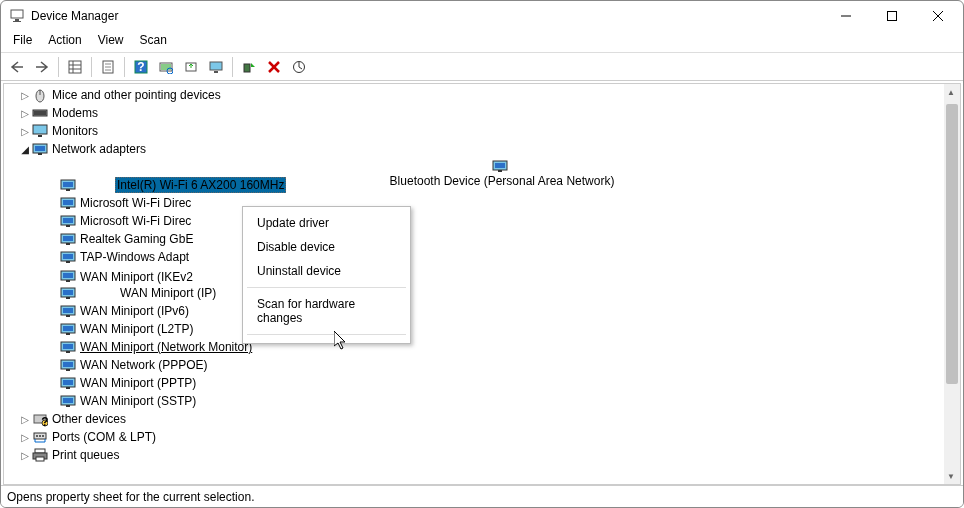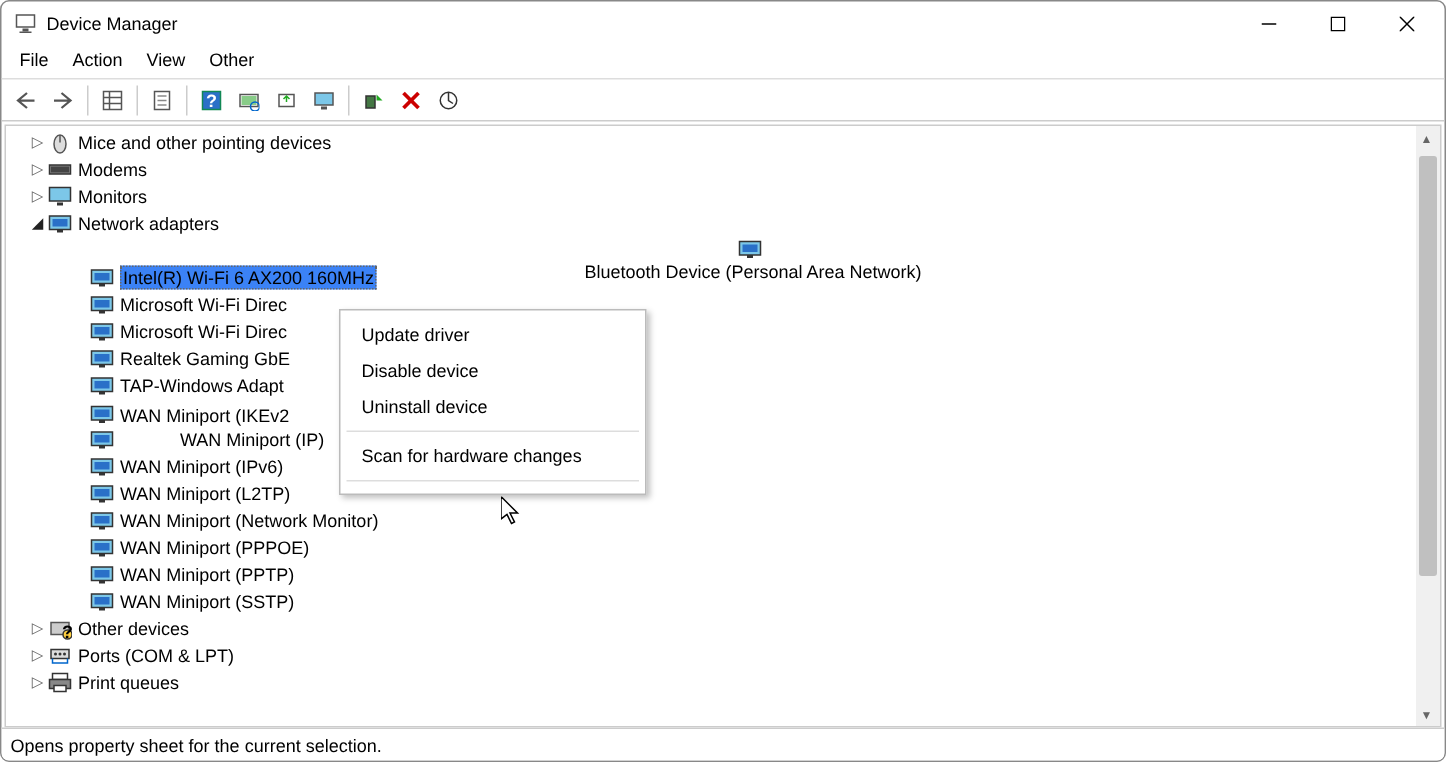--- a/index.html
+++ b/index.html
@@ -18,22 +18,22 @@
 .tree-scroll { position:absolute; top:0; left:0; right:16px; bottom:0; overflow:hidden; padding-top:2px; }
 .scrollbar-v { position:absolute; top:0; right:0; width:16px; bottom:0; background:#f0f0f0; }
 .scrollbar-v .thumb { position:absolute; left:2px; right:2px; top:20px; height:280px; background:#c0c0c0; border-radius:2px; }
 .scrollbar-v .arrow { position:absolute; left:0; right:0; height:16px; display:flex; align-items:center; justify-content:center; color:#666; font-size:8px; }
 .scrollbar-v .arrow.top { top:0; }
 .scrollbar-v .arrow.bot { bottom:0; }
 .node { display:flex; align-items:center; height:18px; white-space:nowrap; }
 .arrow { width:14px; text-align:center; color:#666; font-size:10px; }
 .arrow.open { color:#222; }
 .icon { width:16px; height:16px; margin-right:4px; display:flex; align-items:center; justify-content:center; }
-.sel { background:#3b82f6; border:1px dotted #666; padding:0 1px; }
-.ctx-menu { position:absolute; left:225px; top:205px; width:205px; background:#fff; border:1px solid #bbb; box-shadow:2px 2px 4px rgba(0,0,0,.25); padding:4px 2px; z-index:100; }
+.sel { background:#0369a1; border:1px dotted #666; padding:0 1px;margin-left:35px; }
+.ctx-menu { position:absolute; left:241px; top:205px; width:169px; background:#fff; border:1px solid #bbb; box-shadow:2px 2px 4px rgba(0,0,0,.25); padding:4px 2px; z-index:100; }
 .ctx-item { padding:5px 12px; }
 .ctx-item:hover, .ctx-item.hover { background:#eaeaea; }
 .ctx-item.default { font-weight:bold; }
 .ctx-sep { height:1px; background:#ddd; margin:4px 2px; }
 .statusbar { position:absolute; left:0; right:0; bottom:0; height:22px; border-top:1px solid #ccc; display:flex; align-items:center; padding:0 6px; background:#fff; }
 .cursor { position:absolute; left:333px; top:330px; z-index:200; pointer-events:none; }
 </style>
 </head>
 <body>
 
@@ -62,21 +62,21 @@
         <line x1="0" y1="0" x2="10" y2="10" stroke="#000"></line>
         <line x1="10" y1="0" x2="0" y2="10" stroke="#000"></line>
       </svg>
     </div>
 </div>
 
 <div class="menubar">
   <div class="menu">File</div>
   <div class="menu">Action</div>
   <div class="menu">View</div>
-  <div class="menu">Other</div>
+  <div class="menu">Scan</div>
 </div>
 
 <div class="toolbar">
   <div class="tbtn">
       <svg width="16" height="12">
         <path d="M9 1 L3 6 L9 11 M3 6 H14" stroke="#555" fill="none" stroke-width="1.5"></path>
       </svg>
     </div>
   <div class="tbtn">
       <svg width="16" height="12">
@@ -284,39 +284,39 @@
       <div class="node" style="padding-left: 56px;">
         <span class="icon">
           <svg width="16" height="16" viewBox="0 0 16 16">
             <rect x="1" y="3" width="14" height="9" fill="#7cc7e8" stroke="#333"></rect>
             <rect x="3" y="5" width="10" height="5" fill="#2a70c8"></rect>
             <rect x="6" y="12" width="4" height="2" fill="#333"></rect>
           </svg>
         </span>
         <span>WAN Miniport (L2TP)</span>
       </div>
-      <div class="node" style="padding-left: 56px;">
+      <div class="node" style="padding-left: 56px; text-decoration: underline;">
         <span class="icon">
           <svg width="16" height="16" viewBox="0 0 16 16">
             <rect x="1" y="3" width="14" height="9" fill="#7cc7e8" stroke="#333"></rect>
             <rect x="3" y="5" width="10" height="5" fill="#2a70c8"></rect>
             <rect x="6" y="12" width="4" height="2" fill="#333"></rect>
           </svg>
         </span>
         <span>WAN Miniport (Network Monitor)</span>
       </div>
       <div class="node" style="padding-left: 56px;">
         <span class="icon">
           <svg width="16" height="16" viewBox="0 0 16 16">
             <rect x="1" y="3" width="14" height="9" fill="#7cc7e8" stroke="#333"></rect>
             <rect x="3" y="5" width="10" height="5" fill="#2a70c8"></rect>
             <rect x="6" y="12" width="4" height="2" fill="#333"></rect>
           </svg>
         </span>
-        <span>WAN Miniport (PPPOE)</span>
+        <span>WAN Network (PPPOE)</span>
       </div>
       <div class="node" style="padding-left: 56px;">
         <span class="icon">
           <svg width="16" height="16" viewBox="0 0 16 16">
             <rect x="1" y="3" width="14" height="9" fill="#7cc7e8" stroke="#333"></rect>
             <rect x="3" y="5" width="10" height="5" fill="#2a70c8"></rect>
             <rect x="6" y="12" width="4" height="2" fill="#333"></rect>
           </svg>
         </span>
         <span>WAN Miniport (PPTP)</span>

